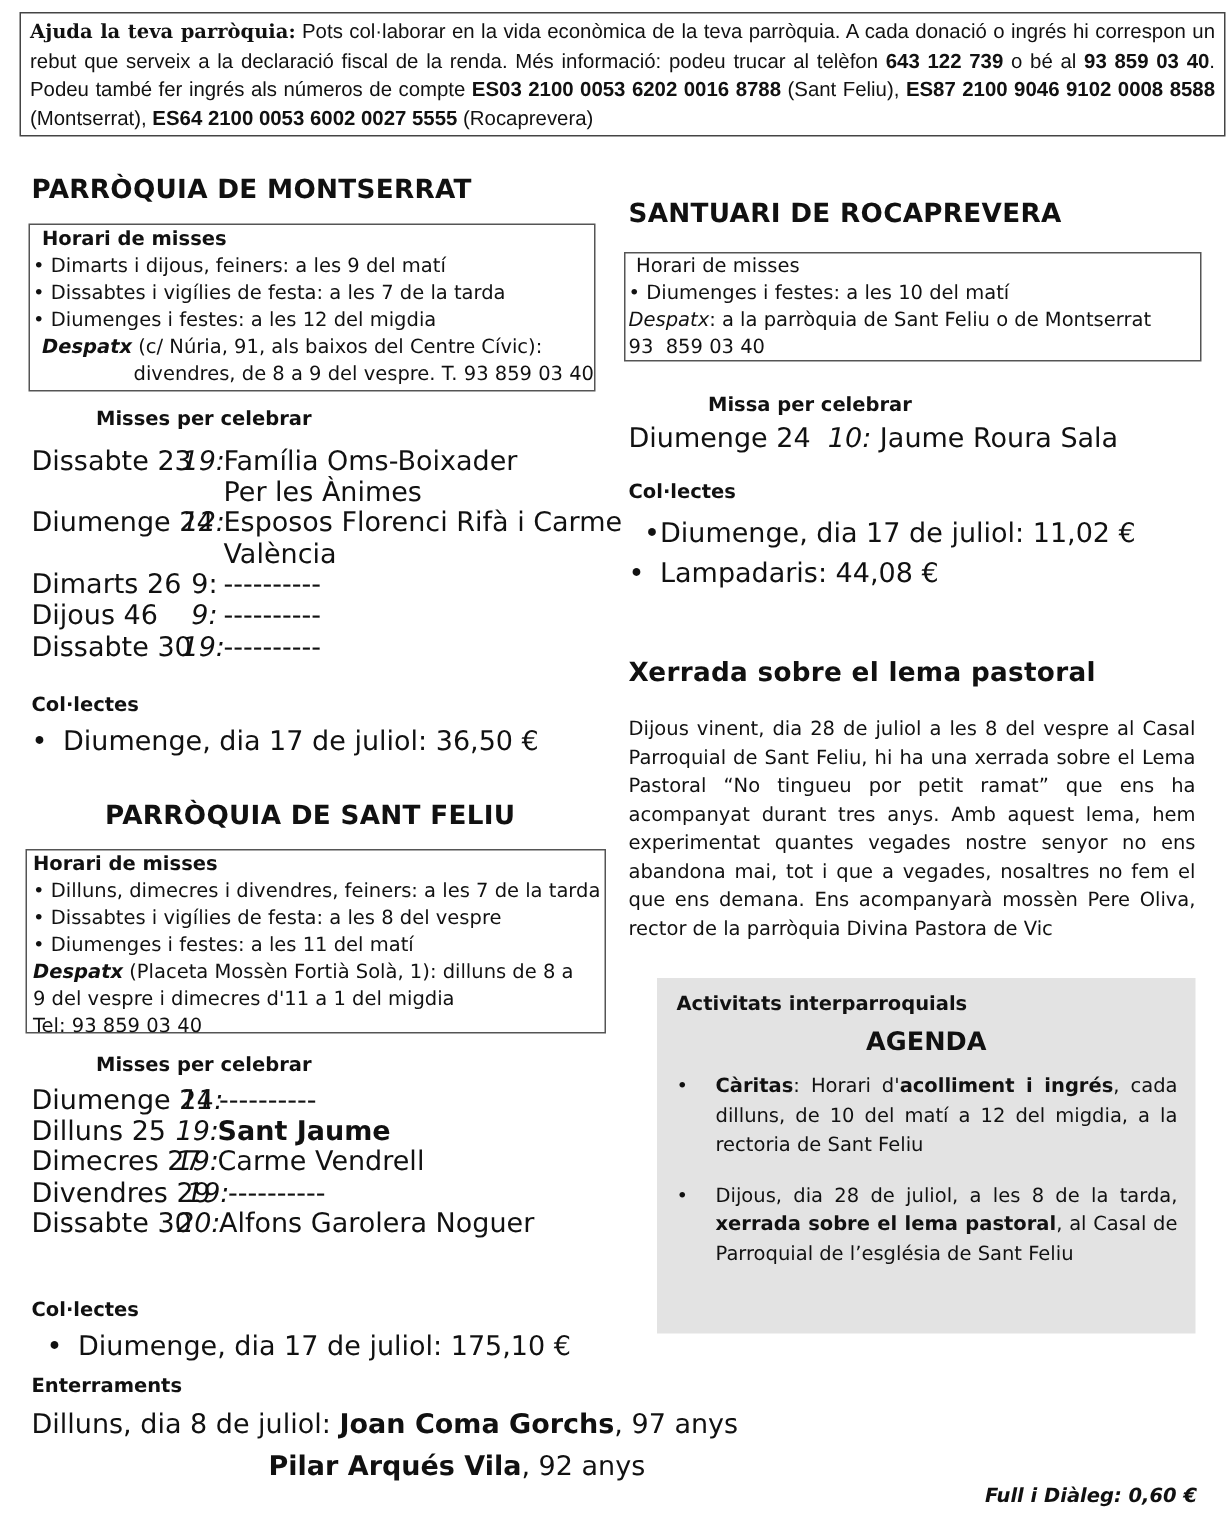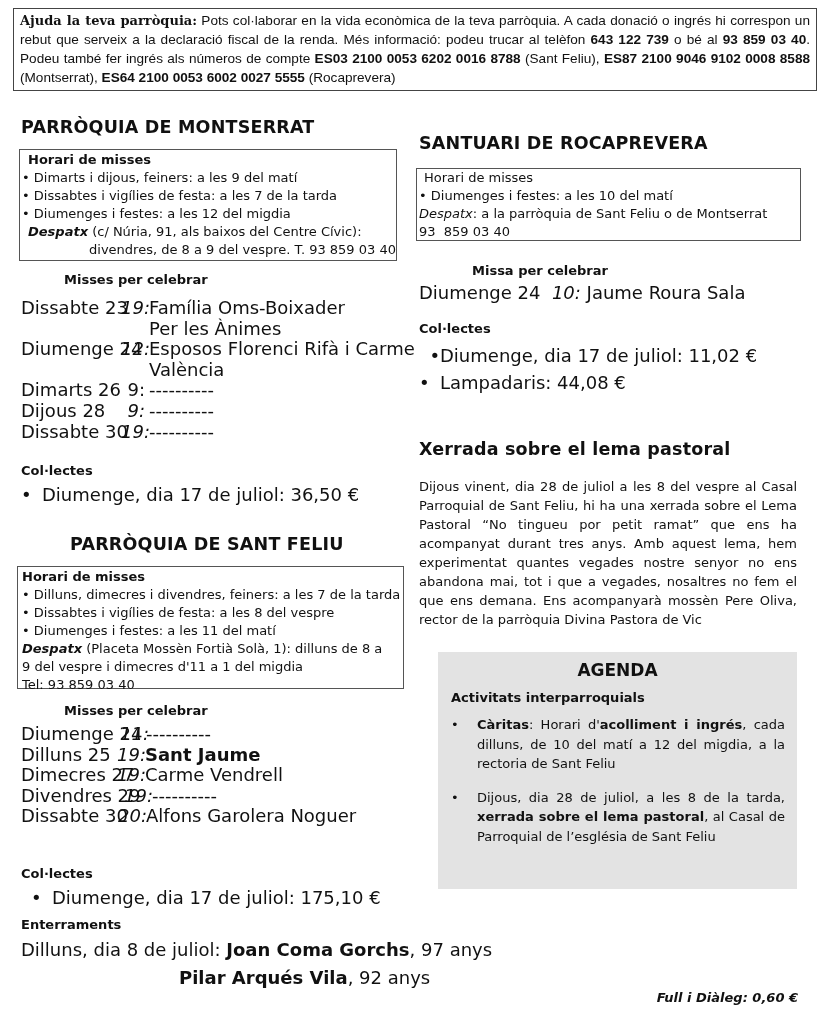--- a/index.html
+++ b/index.html
@@ -40,21 +40,21 @@
   <div class="line" style="padding-left:29px;text-align:right;">divendres, de 8 a 9 del vespre. T. 93 859 03 40</div>
 </div>
 
 <div class="abs sub" style="left:64px; top:272px;">Misses per celebrar</div>
 <div class="abs txt" style="left:21px; top:298px;">
   <div class="row"><span style="width:100px">Dissabte 23</span><span class="i" style="width:24px;text-align:right;margin-right:4px">19:</span><span>Família Oms-Boixader</span></div>
   <div class="row"><span style="width:100px"></span><span style="width:24px;margin-right:4px"></span><span>Per les Ànimes</span></div>
   <div class="row"><span style="width:100px">Diumenge 24</span><span class="i" style="width:24px;text-align:right;margin-right:4px">12:</span><span>Esposos Florenci Rifà i Carme</span></div>
   <div class="row"><span style="width:100px"></span><span style="width:24px;margin-right:4px"></span><span>València</span></div>
   <div class="row"><span style="width:100px">Dimarts 26</span><span style="width:24px;text-align:right;margin-right:4px">9:</span><span>----------</span></div>
-  <div class="row"><span style="width:100px">Dijous  28</span><span class="i" style="width:24px;text-align:right;margin-right:4px">9:</span><span>----------</span></div>
+  <div class="row"><span style="width:100px">Dijous  46</span><span class="i" style="width:24px;text-align:right;margin-right:4px">9:</span><span>----------</span></div>
   <div class="row"><span style="width:100px">Dissabte 30</span><span class="i" style="width:24px;text-align:right;margin-right:4px">19:</span><span>----------</span></div>
 </div>
 
 <div class="abs sub" style="left:21px; top:463px;">Col·lectes</div>
 <div class="abs txt" style="left:21px; top:485px;"><span style="display:inline-block;width:21px">•</span><span>Diumenge, dia 17 de juliol: 36,50 €</span></div>
 
 <div class="abs sec-title" style="left:70px; top:534px;">PARRÒQUIA DE SANT FELIU</div>
 <div class="abs box" style="left:17px; top:566px; width:387px; height:123px; padding:1px 0 0 4px;">
   <div class="line b">Horari de misses</div>
   <div class="line">•  Dilluns, dimecres i divendres, feiners: a les 7 de la tarda</div>
@@ -90,22 +90,22 @@
 <div class="abs sub" style="left:472px; top:263px;">Missa per celebrar</div>
 <div class="abs txt" style="left:419px; top:283px; white-space:nowrap;"><span>Diumenge 24</span>&nbsp;&nbsp;<i>10:</i> <span>Jaume Roura Sala</span></div>
 <div class="abs sub" style="left:419px; top:321px;">Col·lectes</div>
 <div class="abs txt" style="left:419px; top:346px;text-align:right;"><span style="display:inline-block;width:21px">•</span><span>Diumenge, dia 17 de juliol: 11,02 €</span></div>
 <div class="abs txt" style="left:419px; top:373px;"><span style="display:inline-block;width:21px">•</span><span>Lampadaris: 44,08 €</span></div>
 
 <div class="abs sec-title" style="left:419px; top:439px;">Xerrada sobre el lema pastoral</div>
 <div class="abs" style="left:419px; top:477px; width:378px; font-size:13px; line-height:19px; text-align:justify;">Dijous vinent, dia 28 de juliol a les 8 del vespre al Casal Parroquial de Sant Feliu, hi ha una xerrada sobre el Lema Pastoral “No tingueu por petit ramat” que ens ha acompanyat durant tres anys. Amb aquest lema, hem experimentat quantes vegades nostre senyor no ens abandona mai, tot i que a vegades, nosaltres no fem el que ens demana. Ens acompanyarà mossèn Pere Oliva, rector de la parròquia Divina Pastora de Vic</div>
 
 <div id="agenda" class="abs">
+  <div style="font-weight:bold; font-size:13px; margin:10px 0 0 13px;">Activitats  interparroquials</div>
   <div style="text-align:center; font-weight:bold; font-size:17px; margin-top:8px;">AGENDA</div>
-  <div style="font-weight:bold; font-size:13px; margin:10px 0 0 13px;">Activitats  interparroquials</div>
   <div style="position:relative; margin:10px 12px 0 39px; font-size:13px; line-height:19.5px; text-align:justify;">
     <span style="position:absolute; left:-26px;">•</span>
     <b>Càritas</b><span>: Horari d'</span><b>acolliment i ingrés</b><span>, cada dilluns, de 10 del matí a 12 del migdia, a la rectoria de Sant Feliu</span>
   </div>
   <div style="position:relative; margin:14px 12px 0 39px; font-size:13px; line-height:19.5px; text-align:justify;">
     <span style="position:absolute; left:-26px;">•</span>
     <span>Dijous, dia 28 de juliol, a les 8 de la tarda, </span><b>xerrada sobre el lema pastoral</b><span>, al Casal de Parroquial de l’església de Sant Feliu</span>
   </div>
 </div>
 

